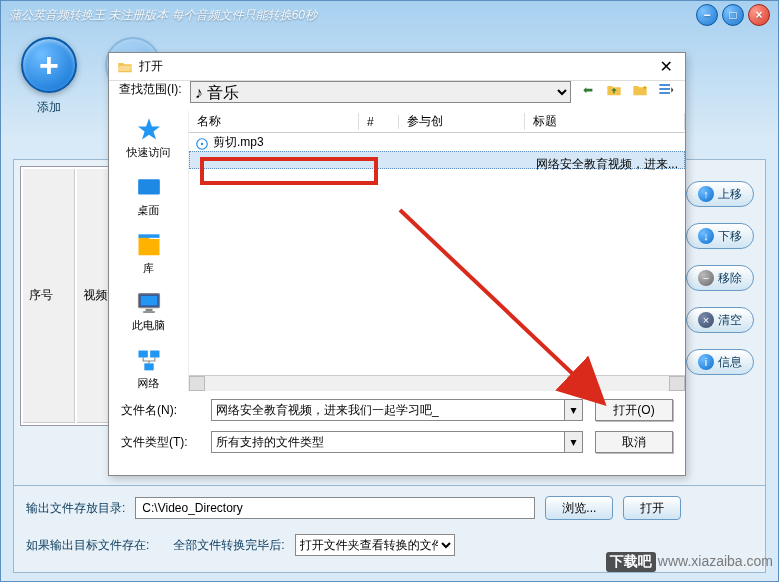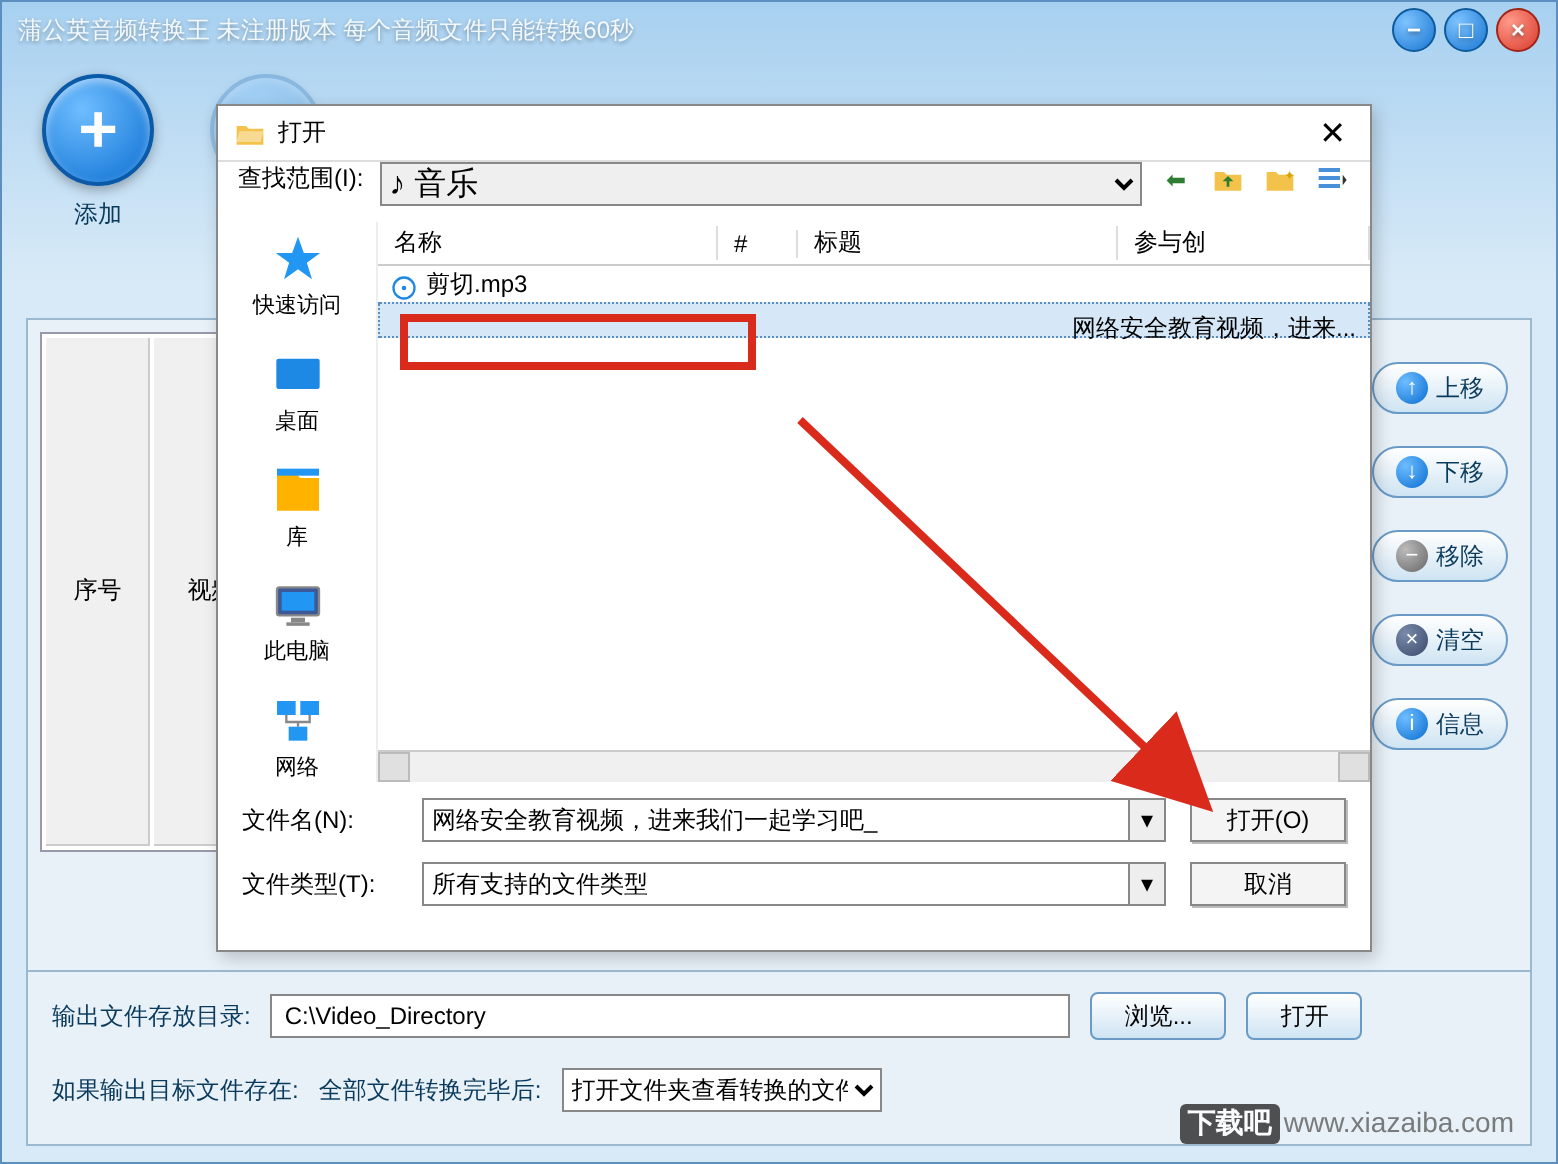--- a/index.html
+++ b/index.html
@@ -1,33 +1,33 @@
 <!DOCTYPE html>
 <html><head>
 <meta charset="utf-8">
 <style>
 * { box-sizing: border-box; margin: 0; padding: 0; font-family: "Microsoft YaHei", sans-serif; }
 body { background: #eee; width: 779px; height: 582px; overflow: hidden; position: relative; }
 
 
 .app-window { position: absolute; top: 0; left: 0; width: 779px; height: 582px; background: linear-gradient(to bottom, #a7d0f0 0%, #d8eaf7 140px, #d8eaf7 100%); border: 1px solid #5a8fc0; }
 .app-titlebar { height: 28px; display: flex; align-items: center; padding: 0 8px; color: #fff; font-size: 12px; text-shadow: 0 1px 2px rgba(0,0,0,.4); }
-.app-titlebar .title { flex: 1; opacity: .85; }
+.app-titlebar .title { flex: 1; opacity: .85; font-style: italic; }
 .app-titlebar .wbtn { width: 22px; height: 22px; margin-left: 4px; border-radius: 50%; background: radial-gradient(circle at 30% 30%, #7ec3ff, #1976d2); border: 1px solid #0d5a9c; display: flex; align-items: center; justify-content: center; color: #fff; font-size: 12px; font-weight: bold; cursor: pointer; }
 .app-titlebar .wbtn.red { background: radial-gradient(circle at 30% 30%, #ff9a8a, #d93a2b); border-color: #a02418; }
 
 .app-toolbar { height: 110px; padding: 8px 20px; display: flex; gap: 28px; align-items: flex-start; }
 .bigbtn { display: flex; flex-direction: column; align-items: center; cursor: pointer; }
 .bigbtn .circle { width: 56px; height: 56px; border-radius: 50%; background: radial-gradient(circle at 35% 30%, #6ebdff, #0a6ed1); border: 2px solid #0a5aa8; box-shadow: 0 2px 6px rgba(0,0,0,.3), inset 0 2px 4px rgba(255,255,255,.5); display: flex; align-items: center; justify-content: center; color: #fff; font-size: 34px; font-weight: bold; }
 .bigbtn .label { margin-top: 6px; font-size: 12px; color: #0a3a5c; }
 .bigbtn.faded { opacity: .25; }
 
 .main-area { position: absolute; top: 158px; left: 12px; right: 12px; bottom: 80px; background: #e8f1f8; border: 1px solid #9ab8d0; padding: 6px; }
 .file-table { width: 130px; height: 260px; background: #fff; border: 1px solid #99a; }
-.file-table th { font-size: 12px; font-weight: normal; padding: 2px 6px; text-align: center; background: #f0f0f0; border-right: 1px solid #ccc; border-bottom: 1px solid #ccc; }
+.file-table th { font-size: 12px; font-weight: normal; padding: 2px 6px; text-align: left; background: #f0f0f0; border-right: 1px solid #ccc; border-bottom: 1px solid #ccc; }
 
 .sidebuttons { position: absolute; right: 24px; top: 180px; display: flex; flex-direction: column; gap: 16px; }
 .pillbtn { width: 68px; height: 26px; border-radius: 13px; background: linear-gradient(to bottom, #fff, #cfe4f3); border: 1px solid #6a9ac6; display: flex; align-items: center; justify-content: center; gap: 4px; font-size: 12px; color: #0a3a5c; cursor: pointer; }
 .pillbtn .ico { width: 16px; height: 16px; border-radius: 50%; display: flex; align-items: center; justify-content: center; font-size: 11px; color: #fff; }
 .ico.blue { background: radial-gradient(circle at 30% 30%, #6ebdff, #0a6ed1); }
 .ico.gray { background: radial-gradient(circle at 30% 30%, #bbb, #666); }
 .ico.navy { background: radial-gradient(circle at 30% 30%, #7a8aaa, #3a4a6a); }
 
 .bottom-area { position: absolute; left: 12px; right: 12px; bottom: 8px; height: 88px; border: 1px solid #9ab8d0; background: #e8f1f8; padding: 10px 12px; font-size: 12px; color: #0a3a5c; }
 .bottom-row { display: flex; align-items: center; gap: 10px; margin-bottom: 14px; }
@@ -65,21 +65,21 @@
 .fl-scroll .arrow { width: 16px; background: #e0e0e0; border: 1px solid #bbb; cursor: pointer; }
 .fl-scroll .track { flex: 1; }
 
 .dlg-foot { padding: 8px 12px; font-size: 12px; }
 .dlg-foot-row { display: flex; align-items: center; gap: 12px; margin-bottom: 10px; }
 .dlg-foot-row .lbl { width: 78px; }
 .dlg-foot-row .combo { flex: 1; height: 22px; border: 1px solid #888; display: flex; align-items: center; padding: 0 4px; position: relative; background: #fff; }
 .dlg-foot-row .combo .dd { position: absolute; right: 0; top: 0; height: 100%; width: 18px; border-left: 1px solid #888; background: #eee; display: flex; align-items: center; justify-content: center; cursor: pointer; }
 .dlg-foot-row .actbtn { width: 78px; height: 22px; border: 1px solid #888; background: #f4f4f4; font-size: 12px; cursor: pointer; box-shadow: 1px 1px 0 #bbb; }
 
-.watermark { position: absolute; right: 22px; bottom: 10px; font-size: 14px; color: #666; font-family: monospace; opacity: .85; }
+.watermark { position: absolute; right: 6px; bottom: 10px; font-size: 14px; color: #666; font-family: monospace; opacity: .85; }
 .watermark .logo { display:inline-block; background:#333; color:#fff; padding:1px 4px; border-radius:3px; font-weight:bold; margin-right:2px;}
 </style>
 </head>
 <body>
 
 <div class="app-window">
   <div class="app-titlebar">
     <span class="title">蒲公英音频转换王 未注册版本 每个音频文件只能转换60秒</span>
     <div class="wbtn">−</div>
     <div class="wbtn">□</div>
@@ -132,21 +132,21 @@
 
   <div class="bottom-area">
     <div class="bottom-row">
       <span>输出文件存放目录:</span>
       <input type="text" style="width: 400px;" value="C:\Video_Directory">
       <button class="btn">浏览...</button>
       <button class="btn">打开</button>
     </div>
     <div class="bottom-row">
       <span>如果输出目标文件存在:</span>
-      <span style="">全部文件转换完毕后:</span>
+      <span style="margin-left:14px">全部文件转换完毕后:</span>
       <select style="width:160px"><option>打开文件夹查看转换的文件</option></select>
     </div>
   </div>
 </div>
 
 <div class="open-dialog">
   <div class="dlg-title">
     <svg class="ico-folder" viewBox="0 0 24 24">
         <path fill="#f3c24b" d="M2 6h7l2 2h11v12H2z"></path>
         <path fill="#fff" d="M4 10h18l-2 8H2z" opacity=".4"></path>
@@ -229,22 +229,22 @@
             </svg>
           </div>
         <span>网络</span>
       </div>
     </div>
 
     <div class="file-list">
       <div class="fl-header">
         <div class="col name">名称</div>
         <div class="col num">#</div>
+        <div class="col cred">参与创</div>
         <div class="col title">标题</div>
-        <div class="col cred">参与创</div>
       </div>
       <div class="fl-rows">
         <div class="fl-row">
           <svg class="audio-ico" viewBox="0 0 24 24">
               <circle cx="12" cy="12" r="9" fill="none" stroke="#1e88e5" stroke-width="2"></circle>
               <circle cx="12" cy="12" r="2" fill="#1e88e5"></circle>
             </svg>
           <span>剪切.mp3</span>
         </div>
         <div class="fl-row selected">

